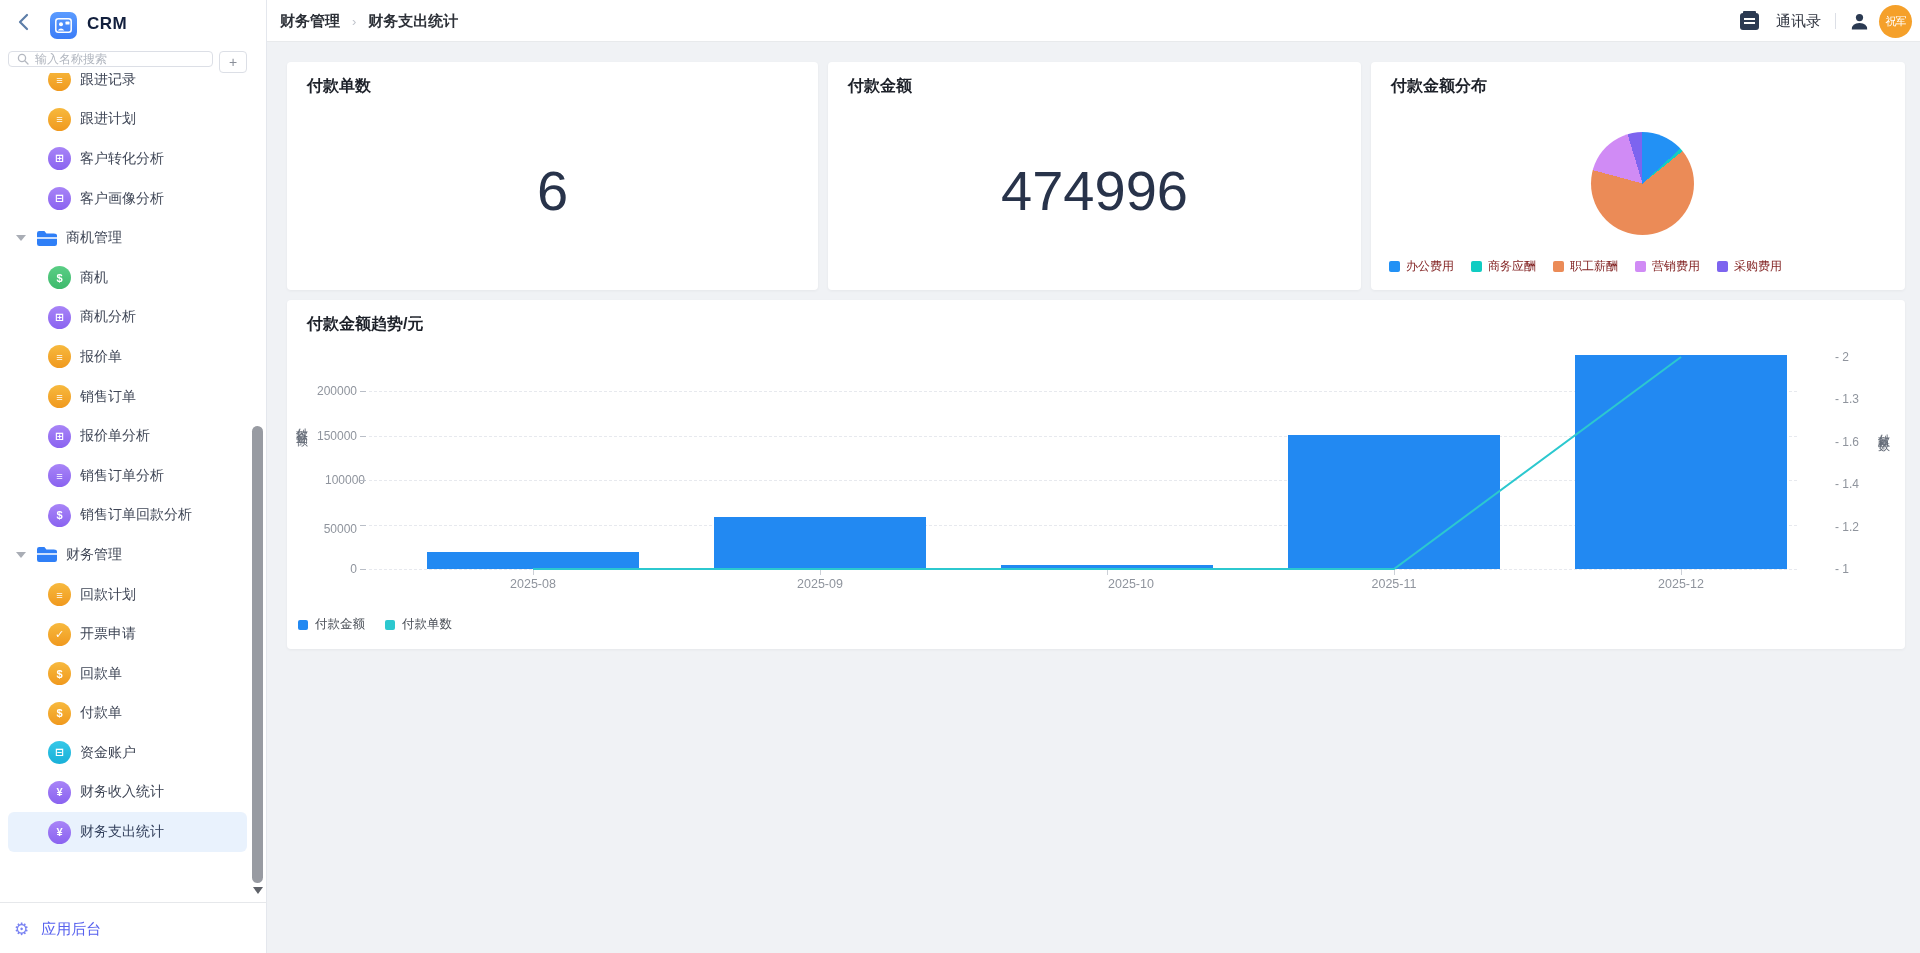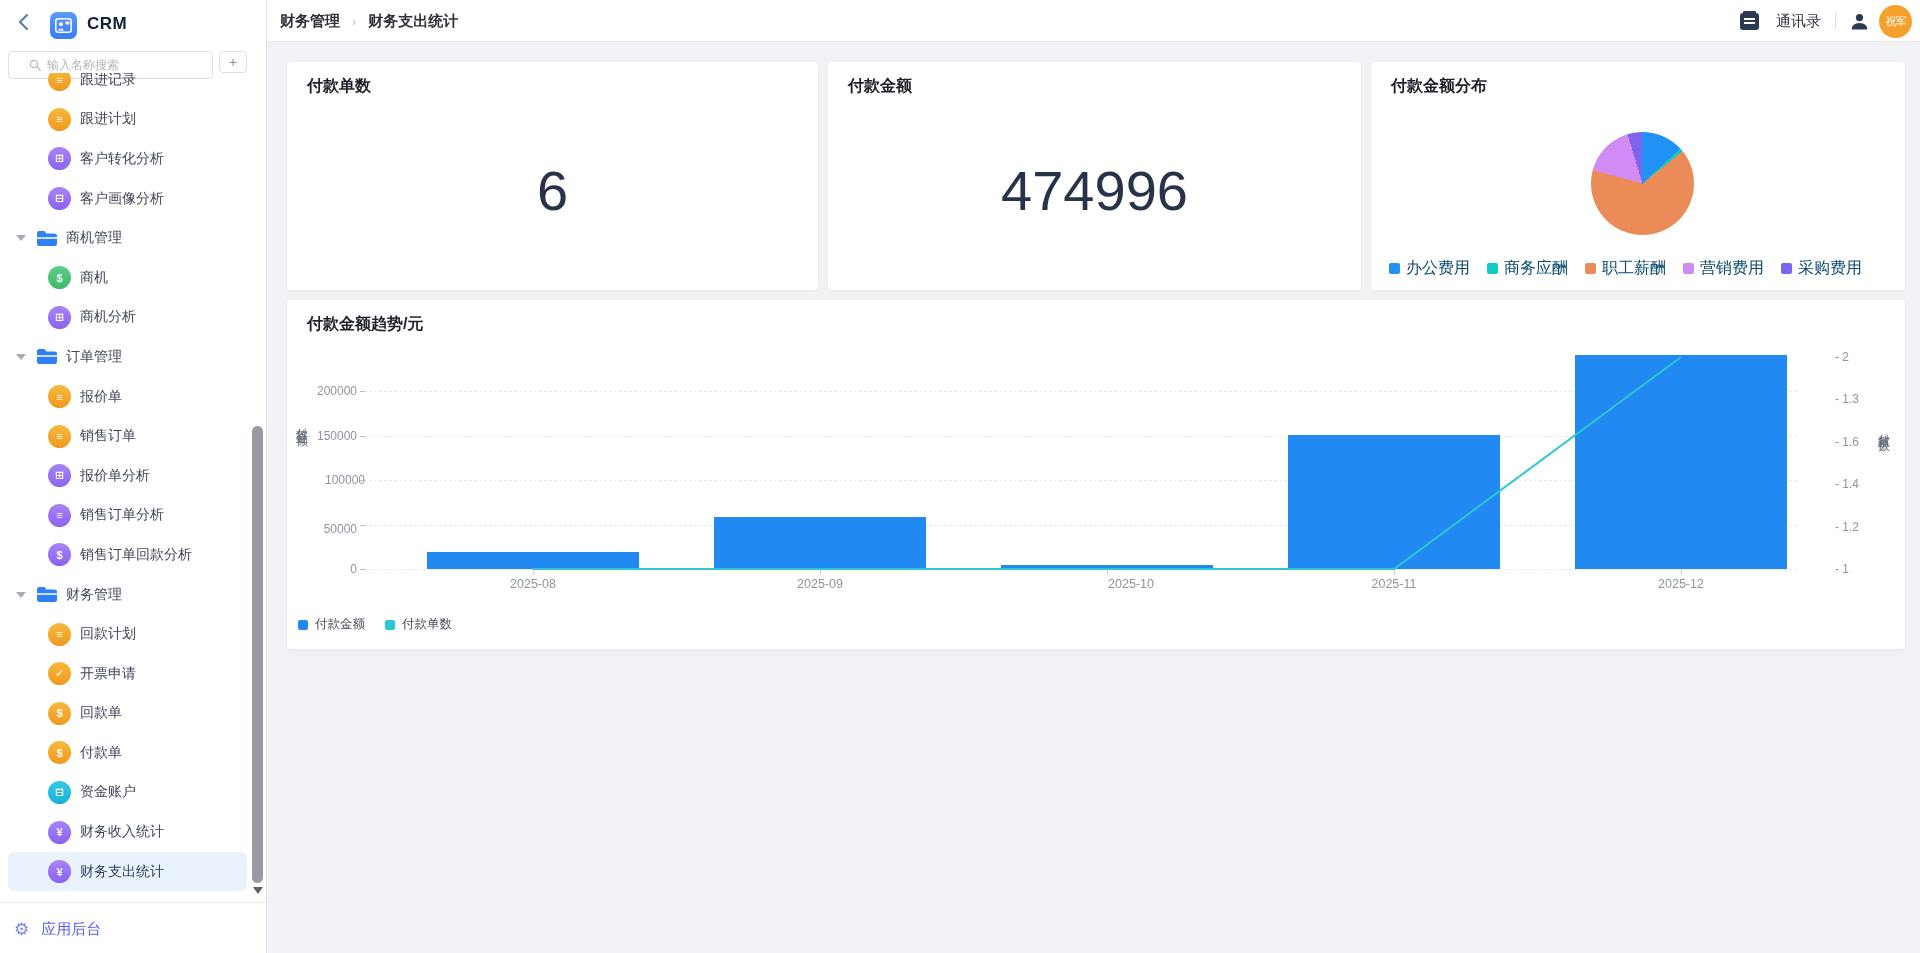--- a/index.html
+++ b/index.html
@@ -6,21 +6,21 @@
   html,body { width:1920px; height:953px; font-family:"Liberation Sans","DejaVu Sans",sans-serif; background:#f0f2f5; overflow:hidden; position:relative; }
 
   
   .sidebar { position:absolute; left:0; top:0; width:267px; height:953px; background:#fff; border-right:1px solid #e4e7ed; z-index:5; }
   .side-top { position:absolute; left:0; top:0; width:267px; height:44px; }
   .back-chevron { position:absolute; left:16px; top:12px; width:16px; height:20px; cursor:pointer; }
   .app-icon { position:absolute; left:50px; top:12px; width:27px; height:27px; border-radius:7px;
               background:linear-gradient(180deg,#5a9bff,#3b7cf7); display:flex; align-items:center; justify-content:center; }
   .app-title { position:absolute; left:87px; top:14px; font-size:17px; font-weight:bold; color:#121f3d; letter-spacing:.5px; }
   .search-row { position:absolute; left:0; top:50px; width:267px; height:24px; }
-  .search-input { position:absolute; left:8px; top:1px; width:205px; height:28px; border:1px solid #dcdfe6; border-radius:4px; background:#fff; display:flex; align-items:center; padding-left:20px; }
+  .search-input { position:absolute; left:8px; top:1px; width:205px; height:16px; border:1px solid #dcdfe6; border-radius:4px; background:#fff; display:flex; align-items:center; padding-left:8px; }
   .search-ph { font-size:12px; color:#b1b6bf; margin-left:6px; }
   .plus-btn { position:absolute; left:219px; top:1px; width:28px; height:22px; border:1px solid #dcdfe6; border-radius:4px; background:#fff; color:#8a8f99; font-size:14px; line-height:20px; text-align:center; cursor:pointer; }
 
   .menu-clip { position:absolute; left:0; top:73px; width:250px; height:829px; overflow:hidden; }
   .menu-list { position:absolute; left:0; top:-13px; width:250px; }
   .mrow { position:relative; height:39.6px; display:flex; align-items:center; cursor:pointer; }
   .mrow.selected { background:#e9f2fd; border-radius:6px; margin:0 3px 0 8px; }
   .mrow.selected .mlabel { color:#33405c; }
   .leaf-pad { width:48px; flex:0 0 48px; }
   .leaf-pad.sel { width:40px; flex:0 0 40px; }
@@ -61,21 +61,21 @@
 
   #card-count { left:287px; top:62px; width:531px; height:228px; }
   #card-amount { left:828px; top:62px; width:533px; height:228px; }
   #card-pie { left:1371px; top:62px; width:534px; height:228px; }
   #card-trend { left:287px; top:300px; width:1618px; height:349px; }
 
   .pie { position:absolute; left:220px; top:70px; width:103px; height:103px; border-radius:50%; }
   .pie-legend { position:absolute; left:18px; top:196px; width:500px; display:flex; align-items:center; gap:17px; }
   .lg-item { display:flex; align-items:center; cursor:pointer; }
   .lg-sq { width:11px; height:11px; border-radius:2px; margin-right:6px; }
-  .lg-txt { font-size:16px; color:#0c4a6e; }
+  .lg-txt { font-size:12px; color:#7f1d1d; }
 
   
   .axis-name { position:absolute; writing-mode:vertical-rl; font-size:12px; color:#646b77; letter-spacing:2px; }
   .ytick { position:absolute; width:62px; text-align:right; font-size:12px; color:#8f949d; transform:translateY(-50%); }
   .ytickmark { position:absolute; width:6px; height:1px; background:#b9bec7; }
   .gridline { position:absolute; left:82px; width:1428px; height:0; border-top:1px dashed #e7e9ee; }
   .bar { position:absolute; width:212px; }
   .xtickmark { position:absolute; width:1px; height:6px; background:#ccd0d7; top:269px; }
   .xlabel { position:absolute; top:277px; width:120px; text-align:center; font-size:12.5px; color:#8f949d; }
   .rtick { position:absolute; left:1548px; font-size:12px; color:#8f949d; transform:translateY(-50%); }
@@ -150,30 +150,20 @@
         </div>
         <div class="mrow">
           <span class="leaf-pad"></span>
           <span class="gicon ic-green">$</span>
           <span class="mlabel">商机</span>
         </div>
         <div class="mrow">
           <span class="leaf-pad"></span>
           <span class="gicon ic-purple">⊞</span>
           <span class="mlabel">商机分析</span>
-        </div>
-        <div class="mrow">
-          <span class="caret"></span>
-          <span class="foldwrap">
-            <svg width="21" height="17" viewBox="0 0 21 17">
-              <path d="M1 3.2 Q1 1 3.2 1 h5.2 l2 2.4 h7.4 Q21 3.4 21 5.6 v8.2 Q21 16 18.8 16 H3.2 Q1 16 1 13.8 z" fill="#2f7ff7"></path>
-              <path d="M1 7.2 h20 v1.6 h-20 z" fill="#fff" opacity="0.95"></path>
-            </svg>
-          </span>
-          <span class="mlabel">订单管理</span>
         </div>
         <div class="mrow">
           <span class="leaf-pad"></span>
           <span class="gicon ic-orange">≡</span>
           <span class="mlabel">报价单</span>
         </div>
         <div class="mrow">
           <span class="leaf-pad"></span>
           <span class="gicon ic-orange">≡</span>
           <span class="mlabel">销售订单</span>

